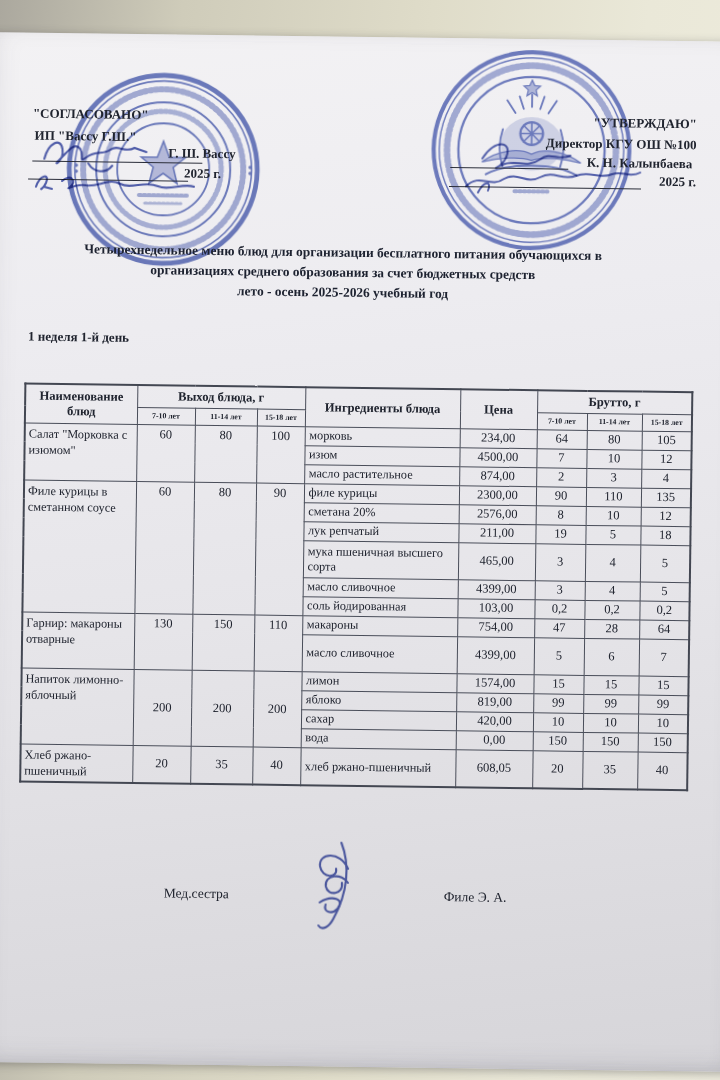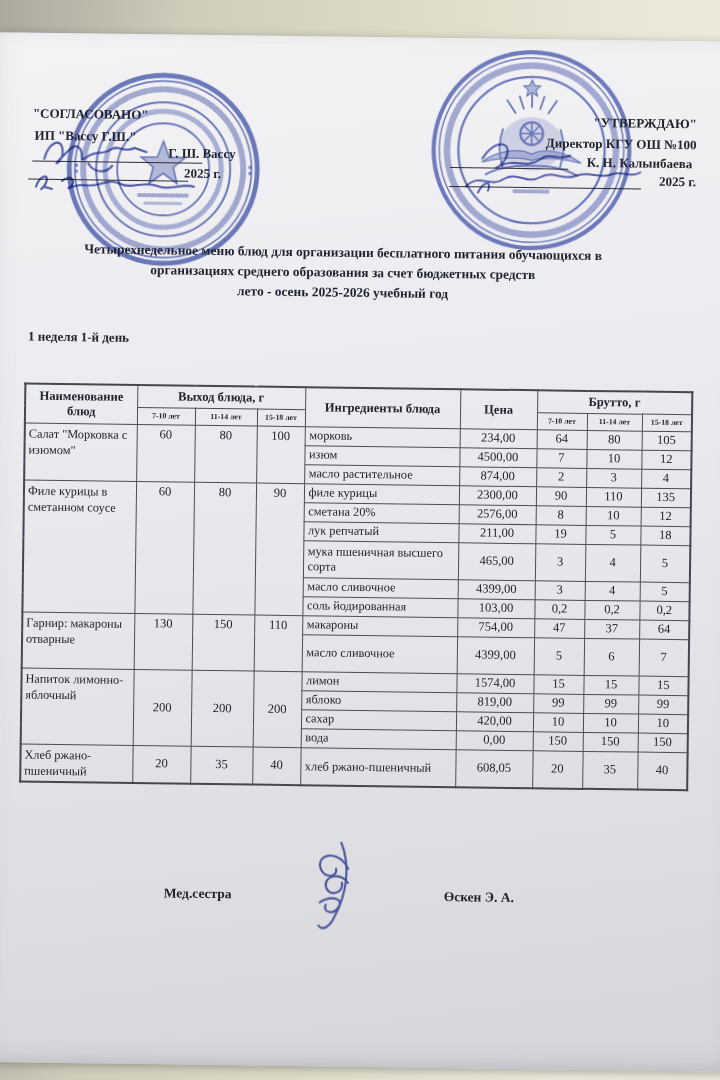--- a/index.html
+++ b/index.html
@@ -37,21 +37,21 @@
   .menu tbody tr{height:19px;}
   .menu tbody tr.tall{height:37px;}
   .h-main{font-weight:bold;font-size:12.6px;text-align:center;line-height:1.15;}
   .h-age{font-weight:bold;font-size:7.8px;text-align:center;padding:0 1px;}
   td.dish{font-size:12.3px;vertical-align:top;line-height:1.32;padding:2px 3px;}
   td.ing{font-size:12.3px;padding:1px 4px;line-height:1.15;}
   td.num{font-size:12.5px;text-align:center;}
   td.v-top{vertical-align:top;padding-top:2px;}
   td.v-mid{vertical-align:middle;}
   
-  .footer-label{font-weight:bold;font-size:13.5px;}
+  .footer-label{font-weight:normal;font-size:13.5px;}
   
   .stamp{mix-blend-mode:multiply;}
   .stamp svg{filter:blur(.45px);}
   .ink svg{filter:blur(.25px);}
   .ink{mix-blend-mode:multiply;}
 </style>
 </head>
 <body>
 
 <div class="paper">
@@ -245,21 +245,21 @@
           <td class="num">0,2</td>
         </tr>
         <tr>
           <td class="dish" rowspan="2">Гарнир: макароны отварные</td>
           <td class="num v-top" rowspan="2">130</td>
           <td class="num v-top" rowspan="2">150</td>
           <td class="num v-top" rowspan="2">110</td>
           <td class="ing">макароны</td>
           <td class="num">754,00</td>
           <td class="num">47</td>
-          <td class="num">37</td>
+          <td class="num">28</td>
           <td class="num">64</td>
         </tr>
         <tr class="tall">
           <td class="ing">масло сливочное</td>
           <td class="num">4399,00</td>
           <td class="num">5</td>
           <td class="num">6</td>
           <td class="num">7</td>
         </tr>
         <tr>
@@ -302,21 +302,21 @@
           <td class="ing">хлеб ржано-пшеничный</td>
           <td class="num">608,05</td>
           <td class="num">20</td>
           <td class="num">35</td>
           <td class="num">40</td>
         </tr>
       </tbody>
     </table>
 
   <span class="abs footer-label" style="left:189px;top:851px;">Мед.сестра</span>
-  <span class="abs footer-label" style="left:469px;top:851px;">Өскен Э. А.</span>
+  <span class="abs footer-label" style="left:469px;top:851px;">Филе Э. А.</span>
 
   <div class="abs ink" style="left:315px;top:798px;width:100px;height:110px;">
     <svg width="100" height="110" viewBox="0 0 100 110">
       <g stroke="#3e4ea8" stroke-width="2.1" fill="none" opacity="0.88" stroke-linecap="round">
         <path d="M58,34 C50,16 28,18 30,32 C32,44 48,44 46,34"></path>
         <path d="M58,48 C52,38 34,40 36,52 C38,62 54,60 52,48"></path>
         <path d="M51,8 C60,30 58,58 44,84 C40,92 33,97 29,91"></path>
         <path d="M30,68 C42,60 56,64 48,74 C43,80 33,78 36,70"></path>
       </g>
     </svg>

